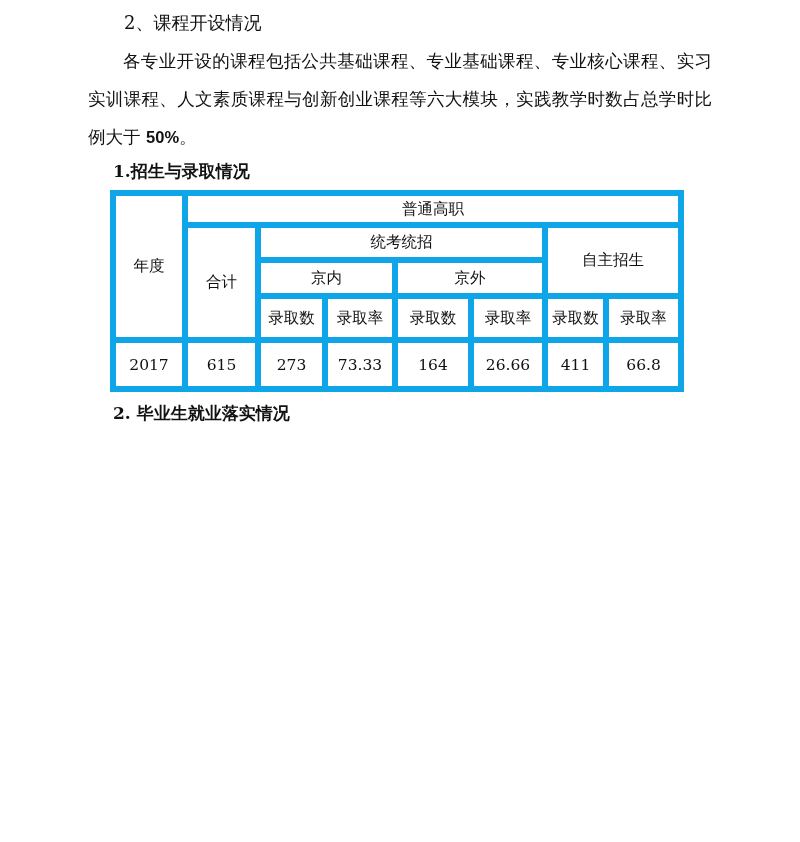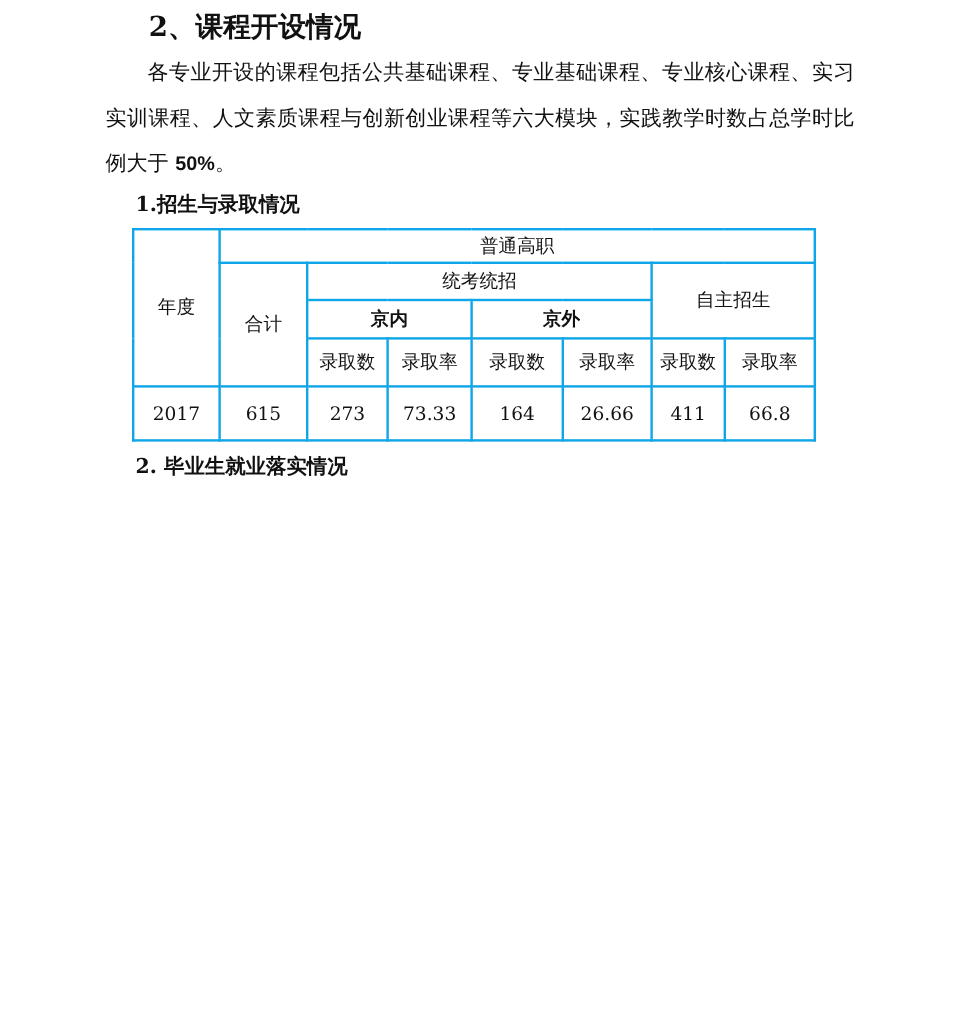--- a/index.html
+++ b/index.html
@@ -7,22 +7,22 @@
     width: 800px; height: 842px;
     background: #ffffff;
     color: #111;
     font-family: "DejaVu Serif", "Liberation Serif", serif;
     overflow: hidden;
   }
   .page { padding: 4px 88px 0 88px; }
 
   
   .h-curriculum {
-    font-size: 23px; line-height: 38px;
-    text-indent: 36px; font-weight: bold; margin: 0;
+    font-size: 18px; line-height: 38px;
+    text-indent: 36px; font-weight: normal; margin: 0;
   }
   .para { margin: 0; text-align: justify; text-justify: inter-ideograph; }
   .p-big  { font-size: 17.5px; line-height: 38px; text-indent: 2em; }
   .p-mid  { font-size: 17.5px; line-height: 33px; text-indent: 2em; }
   .num   { font-family: "Liberation Sans", "DejaVu Sans", sans-serif; font-size: 16.5px; }
   .num-b { font-family: "Liberation Sans", "DejaVu Sans", sans-serif; font-weight: bold; font-size: 16.5px; margin-top: 24px; }
 
   
   .h-bold {
     font-size: 17px; line-height: 30px;
@@ -39,28 +39,28 @@
   .table-caption .cap-label { font-weight: normal; }
   .table-caption .cap-title { font-weight: bold; margin-left: 6px; }
 
   
   table.stats {
     border-collapse: collapse; table-layout: fixed;
     width: 568px; margin-left: 22px; margin-top: 4px;
     font-size: 15.5px;
   }
   table.stats td {
-    border: 2px solid #0ea5e9;
+    border: 6px solid #0ea5e9;
     text-align: center; vertical-align: middle;
     padding: 0; overflow: hidden;
   }
   table.stats { border: 2px solid #1a1a1a; }
   tr.r1 td { height: 26px; }
   tr.r2 td { height: 29px; }
-  tr.r3 td { height: 30px; font-weight: bold; }
+  tr.r3 td { height: 30px; }
   tr.r4 td { height: 38px; }
   tr.r5 td { height: 43px; }
 </style>
 </head>
 <body>
 
 <div class="page">
 
   <p class="h-curriculum">2、课程开设情况</p>
 

